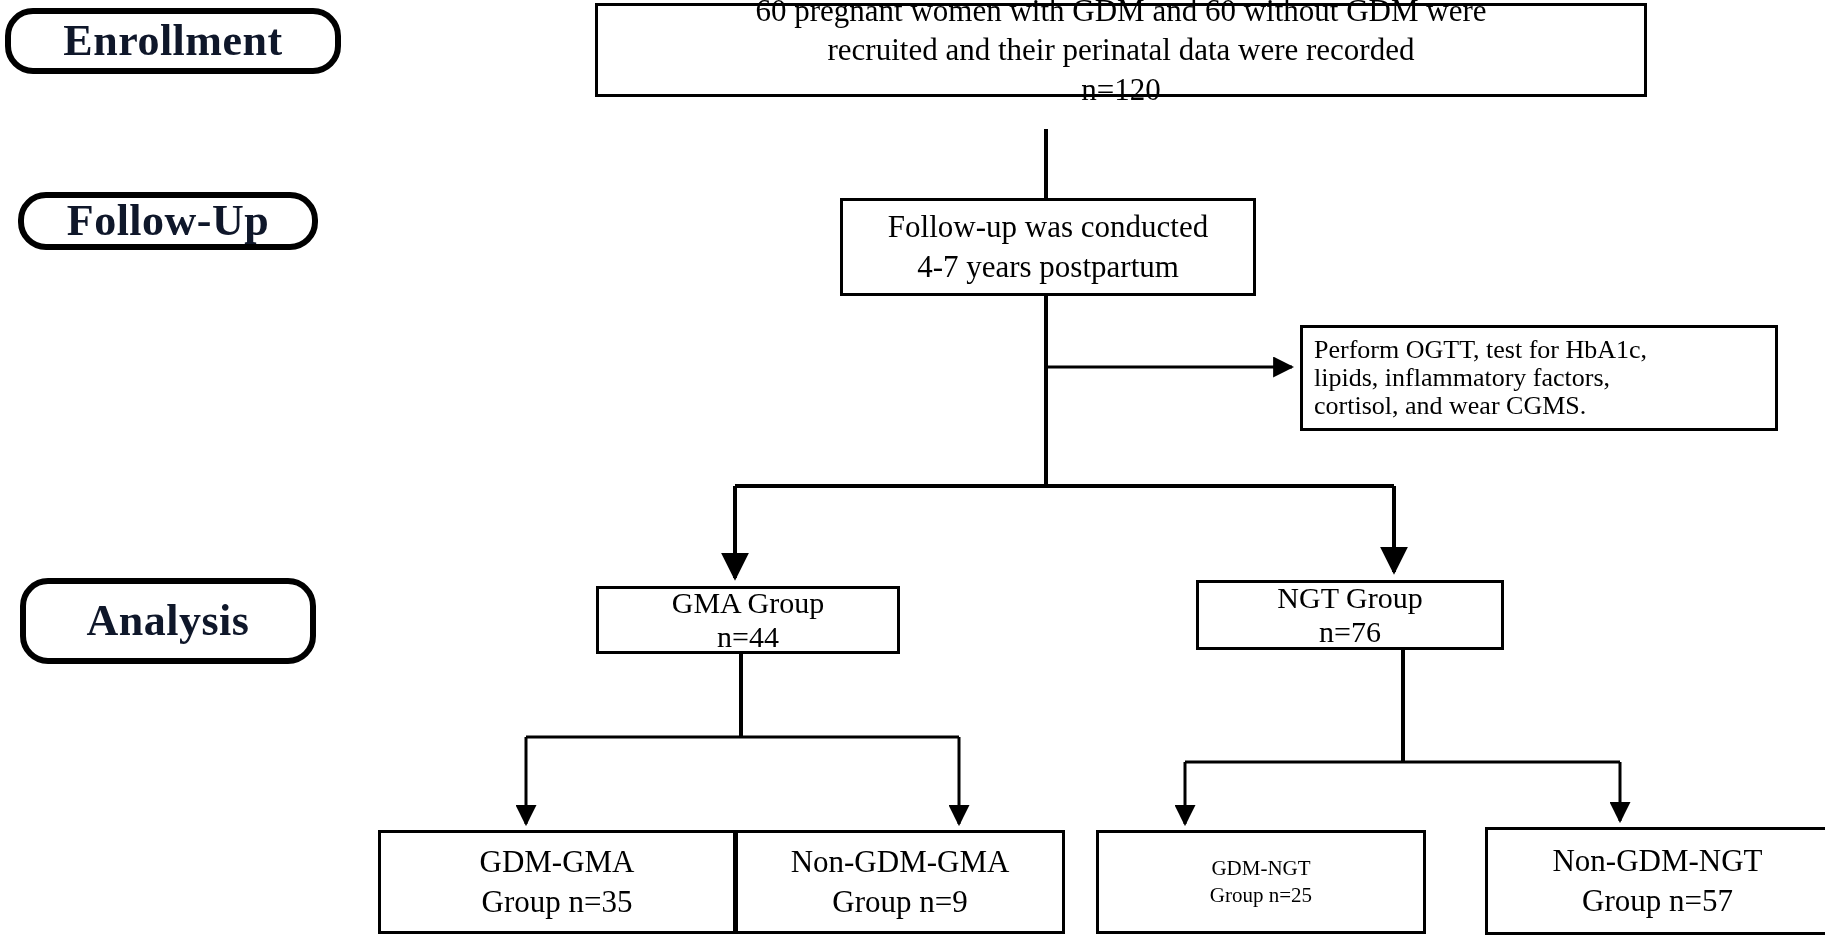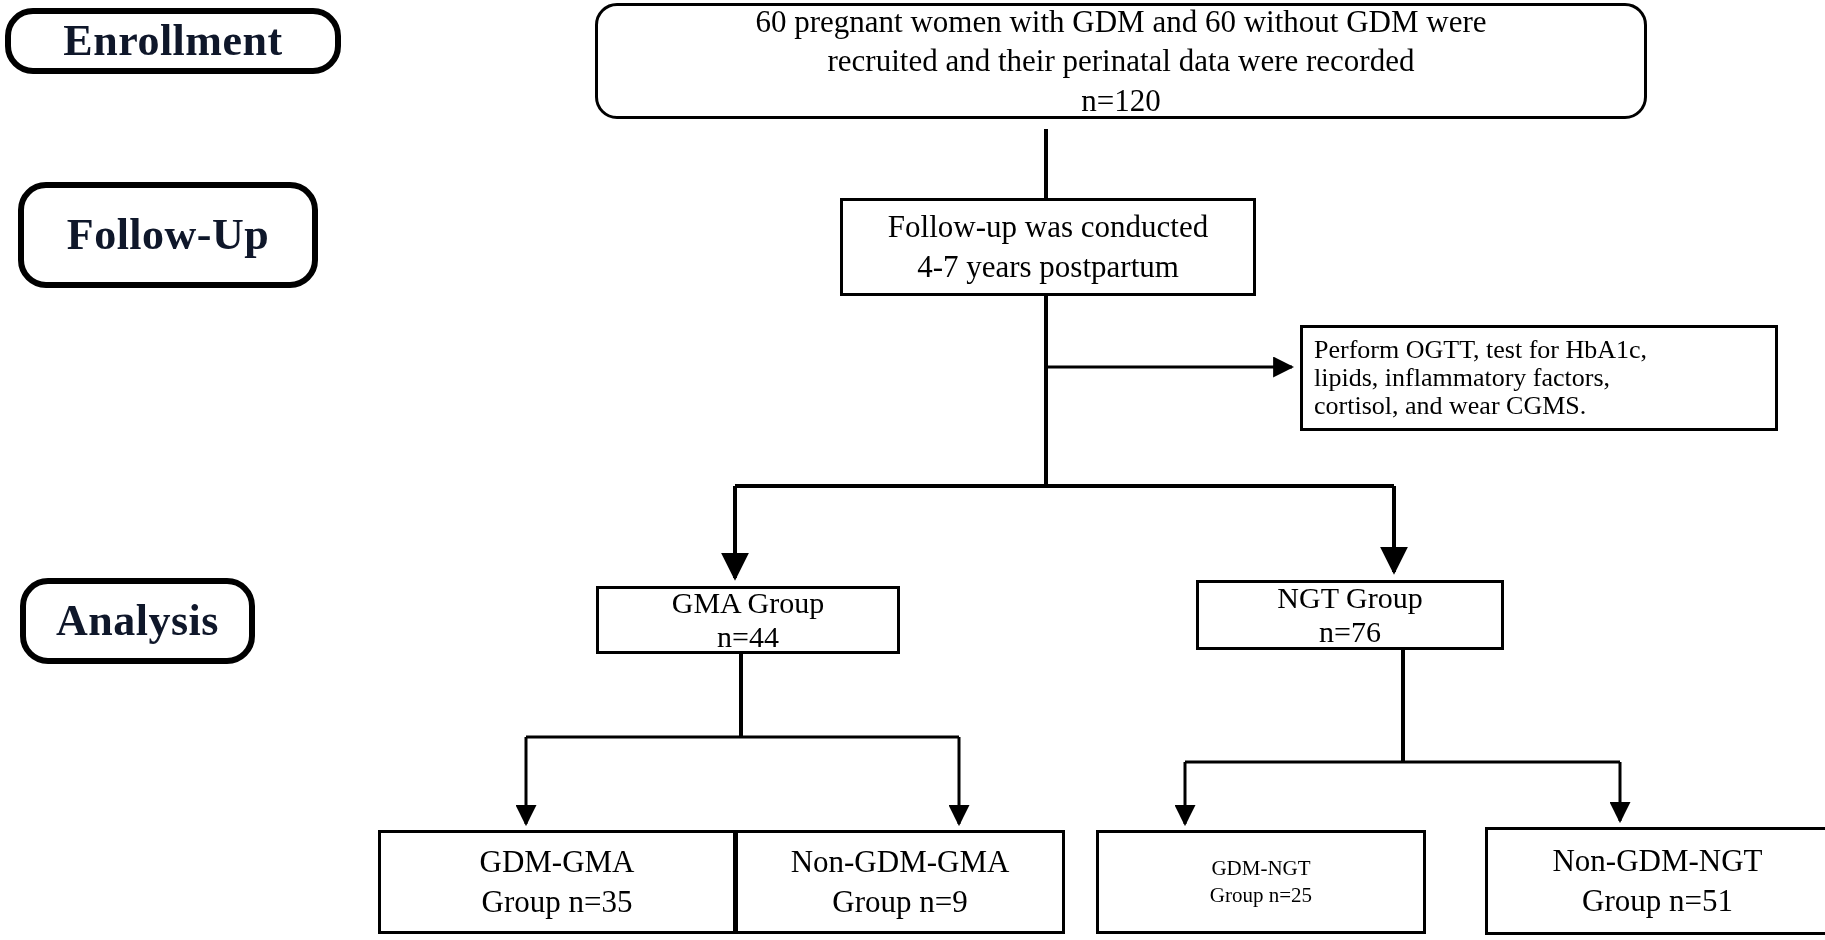--- a/index.html
+++ b/index.html
@@ -31,48 +31,47 @@
     font-weight: bold;
     letter-spacing: 0.5px;
     line-height: 1;
     color: #0f172a;
   }
   #stage-enrollment {
     left: 5px;  top: 8px;  width: 336px; height: 66px;
     font-size: 44px;
   }
   #stage-followup {
-    left: 18px; top: 182px; width: 300px; height: 106px;
+    left: 18px; top: 192px; width: 300px; height: 58px;
     font-size: 44px;
   }
   #stage-analysis {
-    left: 20px; top: 578px; width: 235px; height: 86px;
+    left: 20px; top: 578px; width: 296px; height: 86px;
     font-size: 44px;
   }
 
   
   .node {
     position: absolute;
     box-sizing: border-box;
     border: 3px solid #000000;
     background: #ffffff;
     display: flex;
     flex-direction: column;
     align-items: center;
     justify-content: center;
     text-align: center;
     color: #000000;
   }
   .node .line { display: block; white-space: nowrap; }
 
   #node-enrollment {
-    left: 595px; top: 3px; width: 1052px; height: 116px;
+    left: 595px; top: 3px; width: 1052px; height: 94px;
     font-size: 31px;
     line-height: 1.28;
-    border-radius: 22px;
   }
   #node-followup {
     left: 840px; top: 198px; width: 416px; height: 98px;
     font-size: 31px;
     line-height: 1.3;
   }
   #node-tests {
     left: 1300px; top: 325px; width: 478px; height: 106px;
     align-items: flex-start;
     text-align: left;
@@ -201,16 +200,16 @@
     <span class="line">Group n=9</span>
   </div>
 
   <div class="node" id="node-gdm-ngt">
     <span class="line">GDM-NGT</span>
     <span class="line">Group n=25</span>
   </div>
 
   <div class="node" id="node-nongdm-ngt">
     <span class="line">Non-GDM-NGT</span>
-    <span class="line">Group n=51</span>
+    <span class="line">Group n=57</span>
   </div>
 
 </div>
 
 </body></html>

